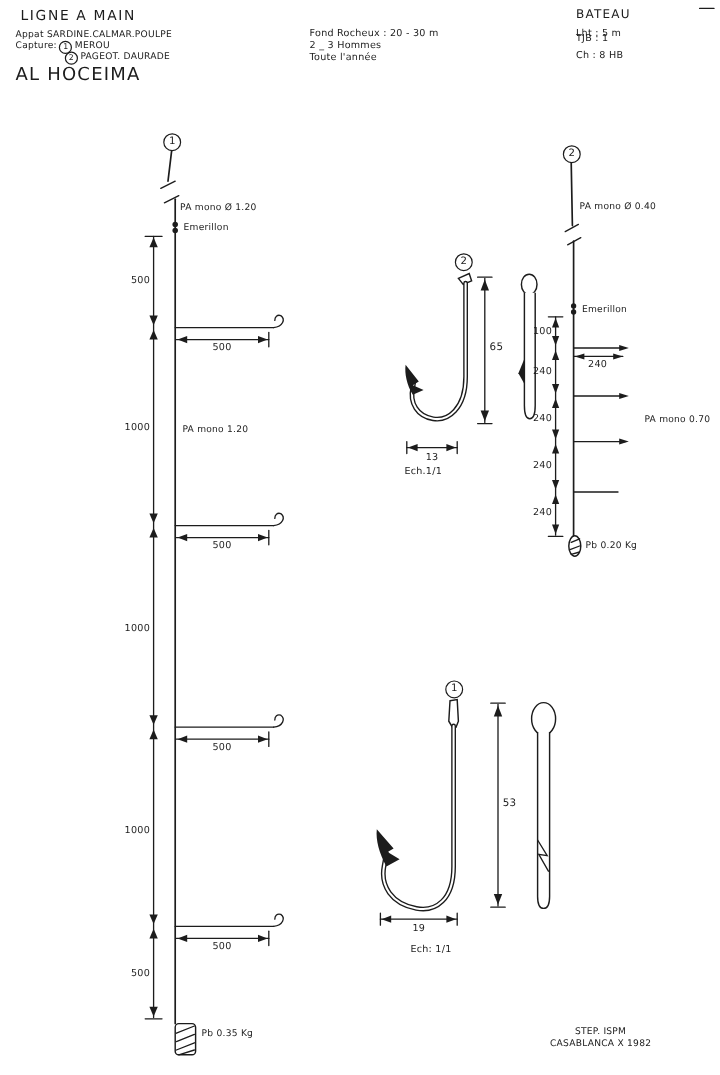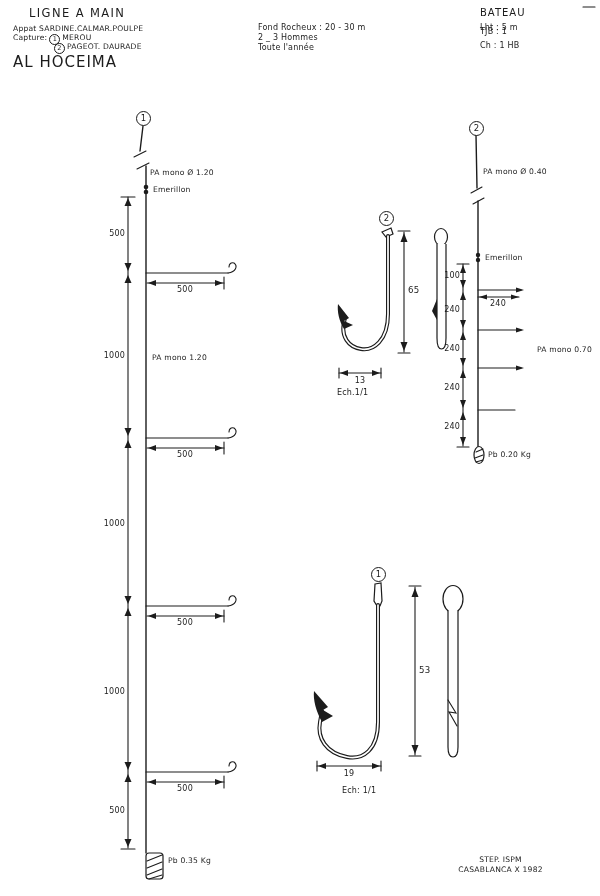--- a/index.html
+++ b/index.html
@@ -193,38 +193,38 @@
       <polygon class="ar" points="380,766 372,763 372,769"></polygon>
     </g>
 
     <g>
       <ellipse class="otl" cx="453" cy="599" rx="10" ry="13.5"></ellipse>
       <path class="otl" d="M448,610 L448,747 Q448,757 453,757 Q458,757 458,747 L458,610"></path>
       <path class="ln" d="M448,700 L456,713 L449,712 L457,726"></path>
     </g>
   </svg>
 
-  <div class="lbl t-title" style="left:29px;top:6px">LIGNE A MAIN</div>
+  <div class="lbl t-title" style="left:17px;top:6px">LIGNE A MAIN</div>
   <div class="lbl t-sm" style="left:13px;top:24px">Appat SARDINE.CALMAR.POULPE</div>
   <div class="lbl t-sm" style="left:13px;top:33px">
     <span>Capture:</span><span class="circ-inline">1</span><span>MEROU</span>
   </div>
   <div class="lbl t-sm" style="left:52px;top:42px">
     <span class="circ-inline">2</span><span>PAGEOT. DAURADE</span>
   </div>
   <div class="lbl t-loc" style="left:13px;top:53px">AL HOCEIMA</div>
 
   <div class="lbl" style="left:258px;top:23px">Fond Rocheux : 20 - 30 m</div>
   <div class="lbl" style="left:258px;top:33px">2 _ 3 Hommes</div>
   <div class="lbl" style="left:258px;top:43px">Toute l'année</div>
 
   <div class="lbl t-boat" style="left:480px;top:7px">BATEAU</div>
   <div class="lbl" style="left:480px;top:23px">Lht : 5 m</div>
   <div class="lbl" style="left:480px;top:27px">TJB : 1</div>
-  <div class="lbl" style="left:480px;top:41px">Ch : 1 HB</div>
+  <div class="lbl" style="left:480px;top:41px">Ch : 8 HB</div>
 
   <div class="circ" style="left:136px;top:111px">1</div>
   <div class="lbl t-sm" style="left:150px;top:168px">PA mono Ø 1.20</div>
   <div class="lbl t-sm" style="left:153px;top:185px">Emerillon</div>
   <div class="lbl t-dim ralign" style="left:94px;top:229px;width:31px">500</div>
   <div class="lbl t-dim ralign" style="left:94px;top:351px;width:31px">1000</div>
   <div class="lbl t-dim ralign" style="left:94px;top:519px;width:31px">1000</div>
   <div class="lbl t-dim ralign" style="left:94px;top:687px;width:31px">1000</div>
   <div class="lbl t-dim ralign" style="left:94px;top:806px;width:31px">500</div>
   <div class="lbl t-sm" style="left:152px;top:353px">PA mono 1.20</div>

